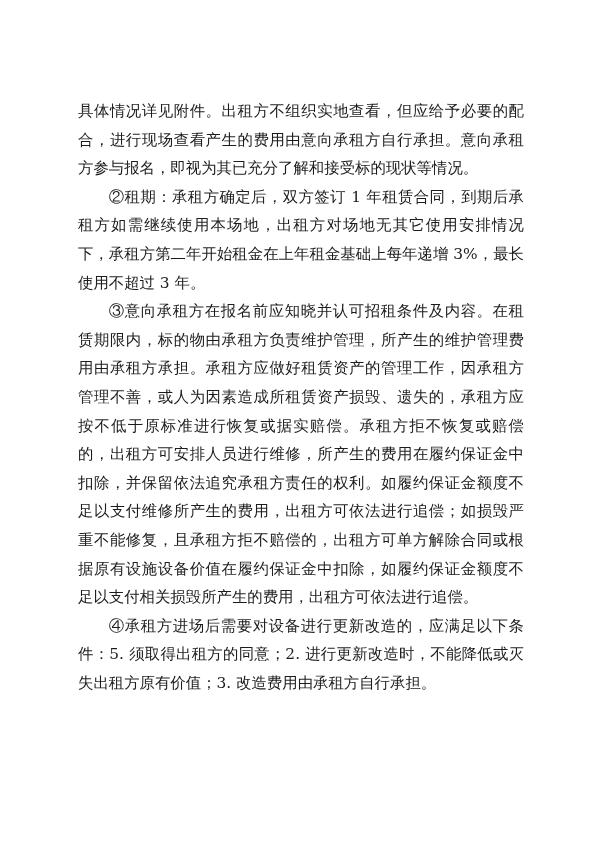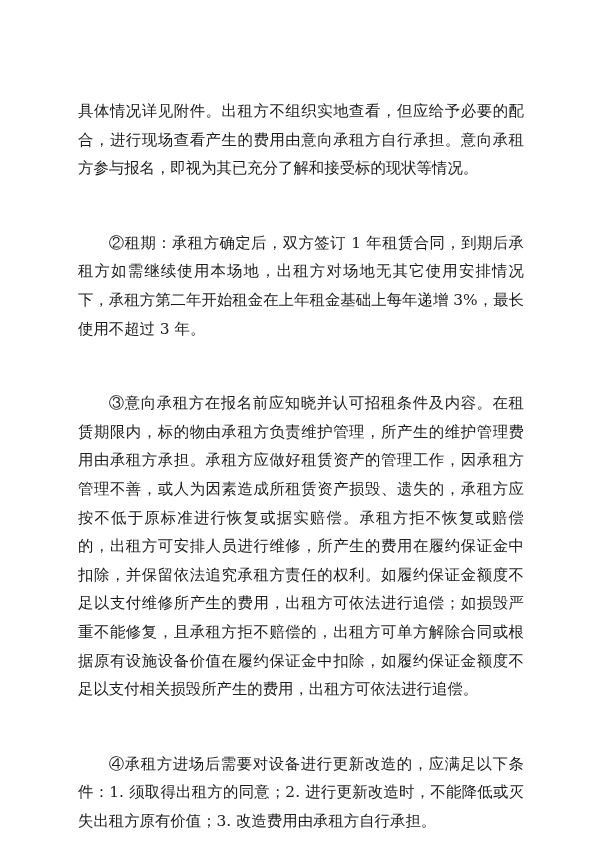--- a/index.html
+++ b/index.html
@@ -27,26 +27,25 @@
     text-align: justify;
     text-justify: inter-ideograph;
     word-break: break-all;
   }
   .content p {
     margin: 0;
     padding: 0;
   }
   .content p.indent {
     text-indent: 2em;
-    margin-top: 46px;
   }
 </style>
 </head>
 <body>
 
 <div class="page">
   <div class="content">
     <p>具体情况详见附件。出租方不组织实地查看，但应给予必要的配合，进行现场查看产生的费用由意向承租方自行承担。意向承租方参与报名，即视为其已充分了解和接受标的现状等情况。</p>
     <p class="indent">②租期：承租方确定后，双方签订 1 年租赁合同，到期后承租方如需继续使用本场地，出租方对场地无其它使用安排情况下，承租方第二年开始租金在上年租金基础上每年递增 3%，最长使用不超过 3 年。</p>
     <p class="indent">③意向承租方在报名前应知晓并认可招租条件及内容。在租赁期限内，标的物由承租方负责维护管理，所产生的维护管理费用由承租方承担。承租方应做好租赁资产的管理工作，因承租方管理不善，或人为因素造成所租赁资产损毁、遗失的，承租方应按不低于原标准进行恢复或据实赔偿。承租方拒不恢复或赔偿的，出租方可安排人员进行维修，所产生的费用在履约保证金中扣除，并保留依法追究承租方责任的权利。如履约保证金额度不足以支付维修所产生的费用，出租方可依法进行追偿；如损毁严重不能修复，且承租方拒不赔偿的，出租方可单方解除合同或根据原有设施设备价值在履约保证金中扣除，如履约保证金额度不足以支付相关损毁所产生的费用，出租方可依法进行追偿。</p>
-    <p class="indent">④承租方进场后需要对设备进行更新改造的，应满足以下条件：1. 须取得出租方的同意；2. 进行更新改造时，不能降低或灭失出租方原有价值；3. 改造费用由承租方自行承担。</p>
+    <p class="indent">④承租方进场后需要对设备进行更新改造的，应满足以下条件：5. 须取得出租方的同意；2. 进行更新改造时，不能降低或灭失出租方原有价值；3. 改造费用由承租方自行承担。</p>
   </div>
 </div>
 
 </body></html>

